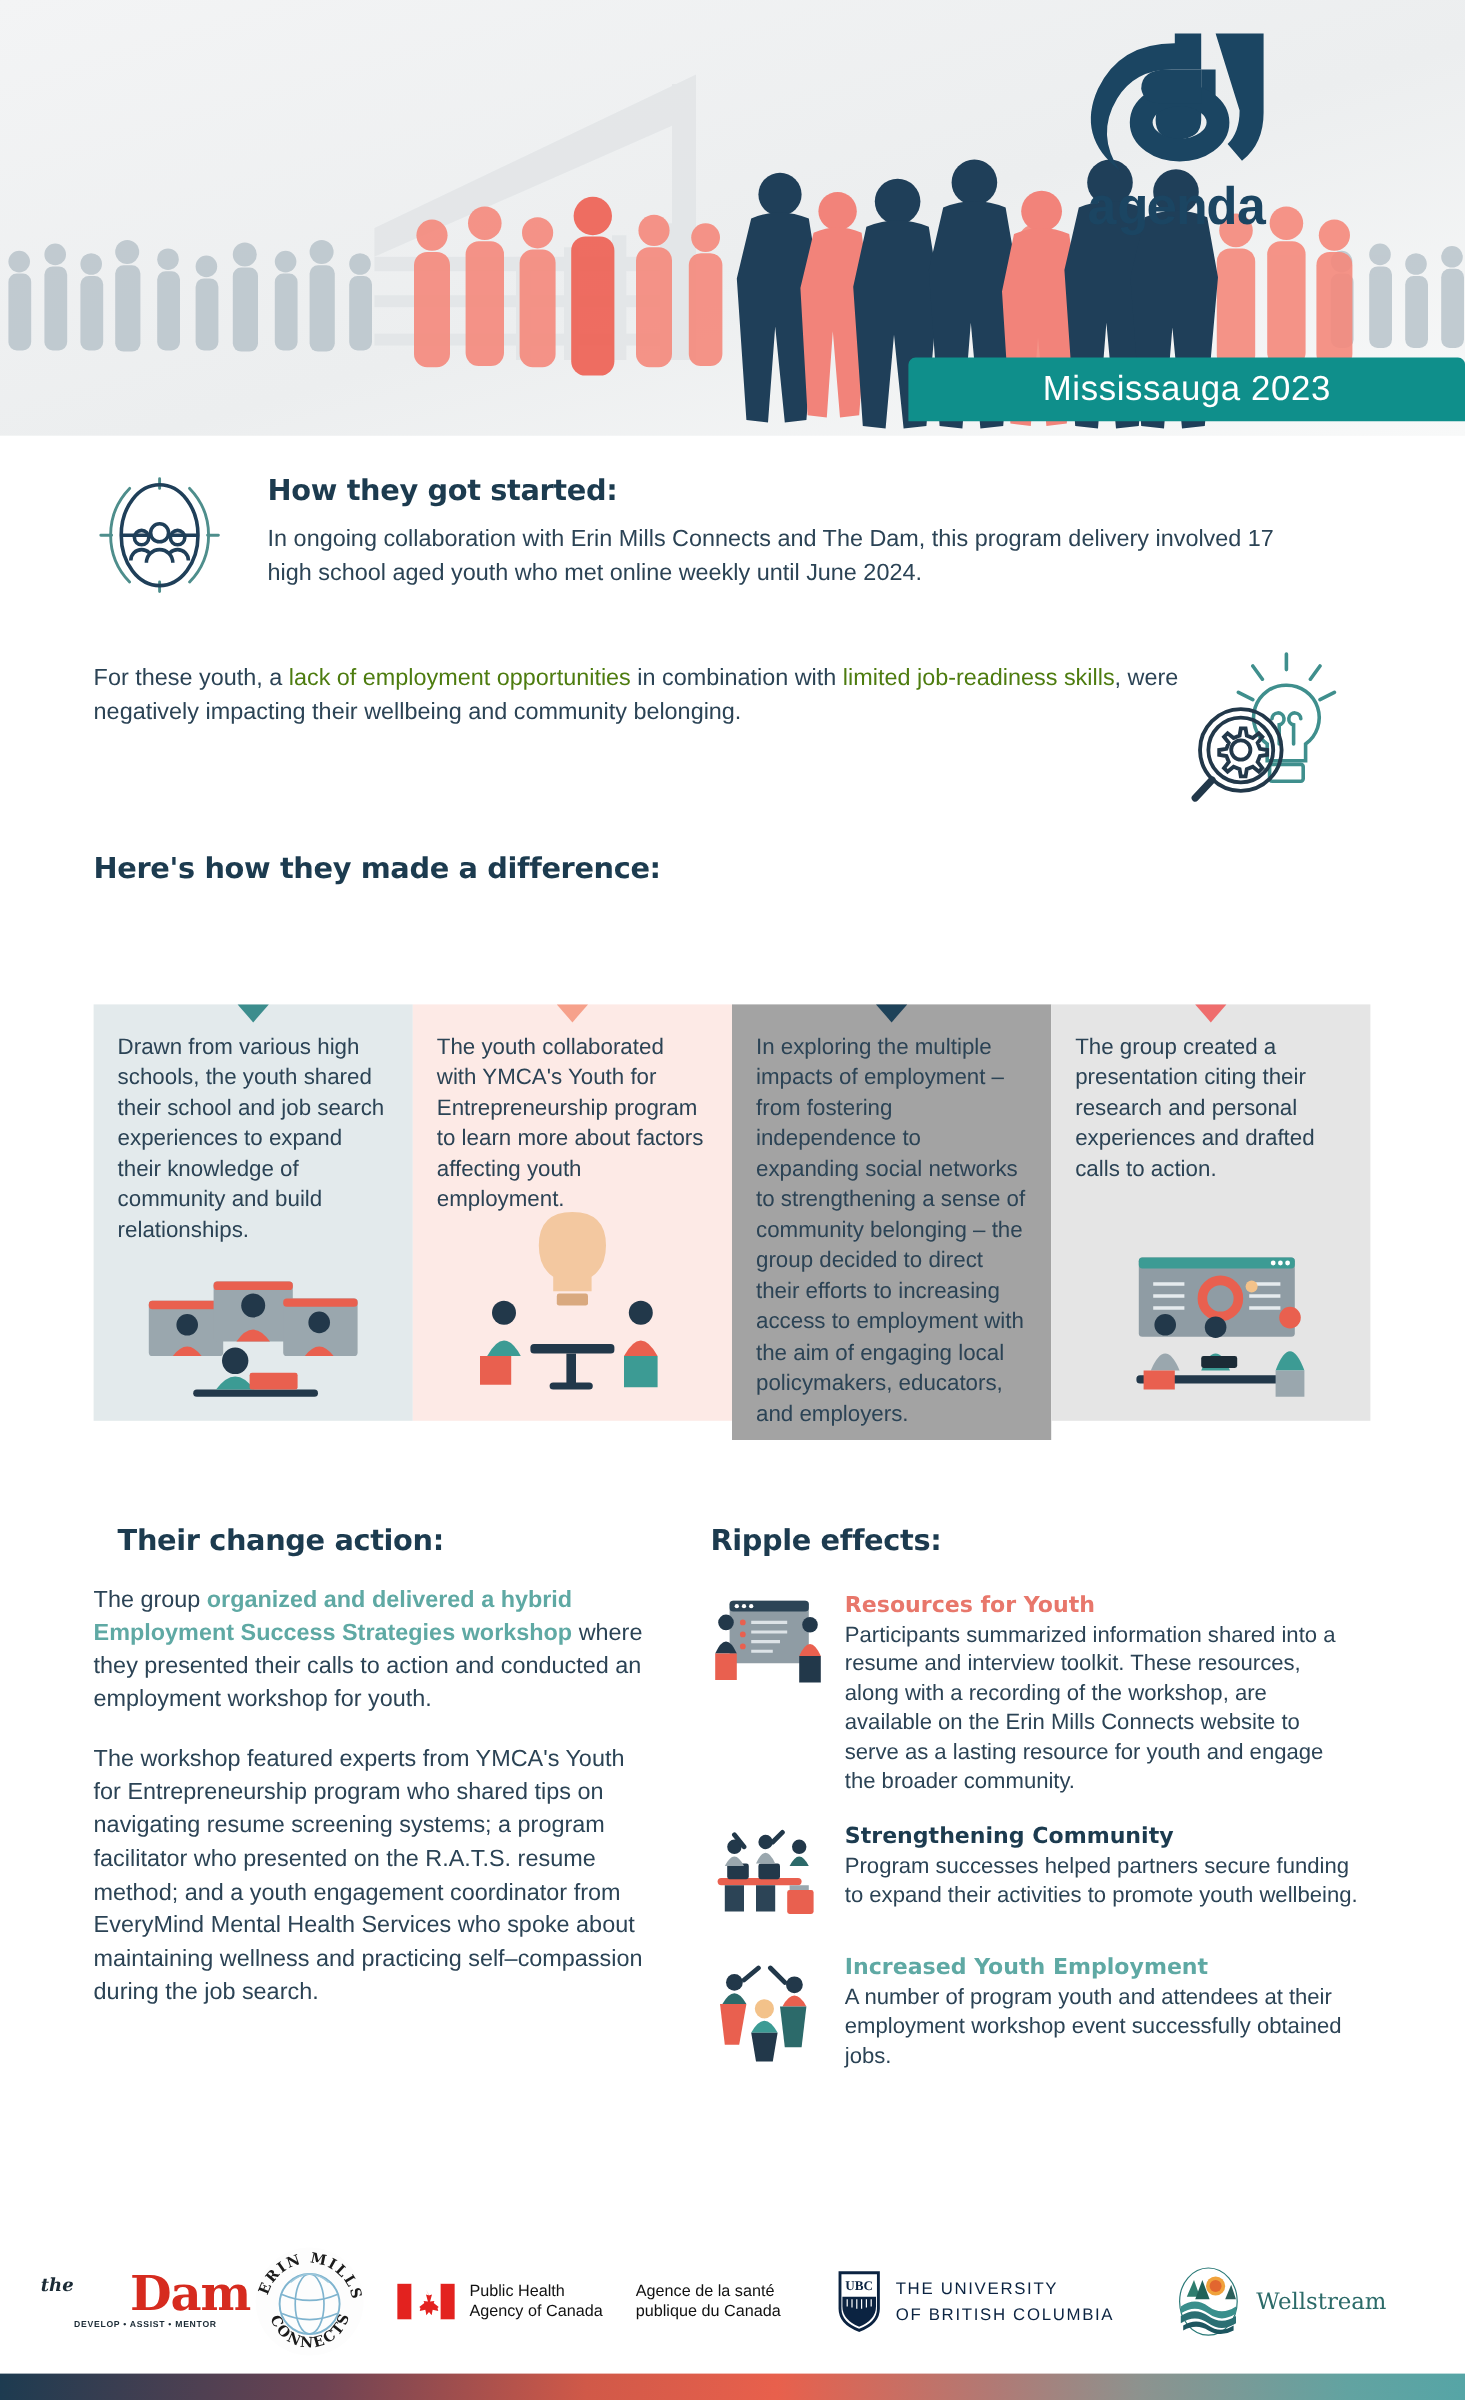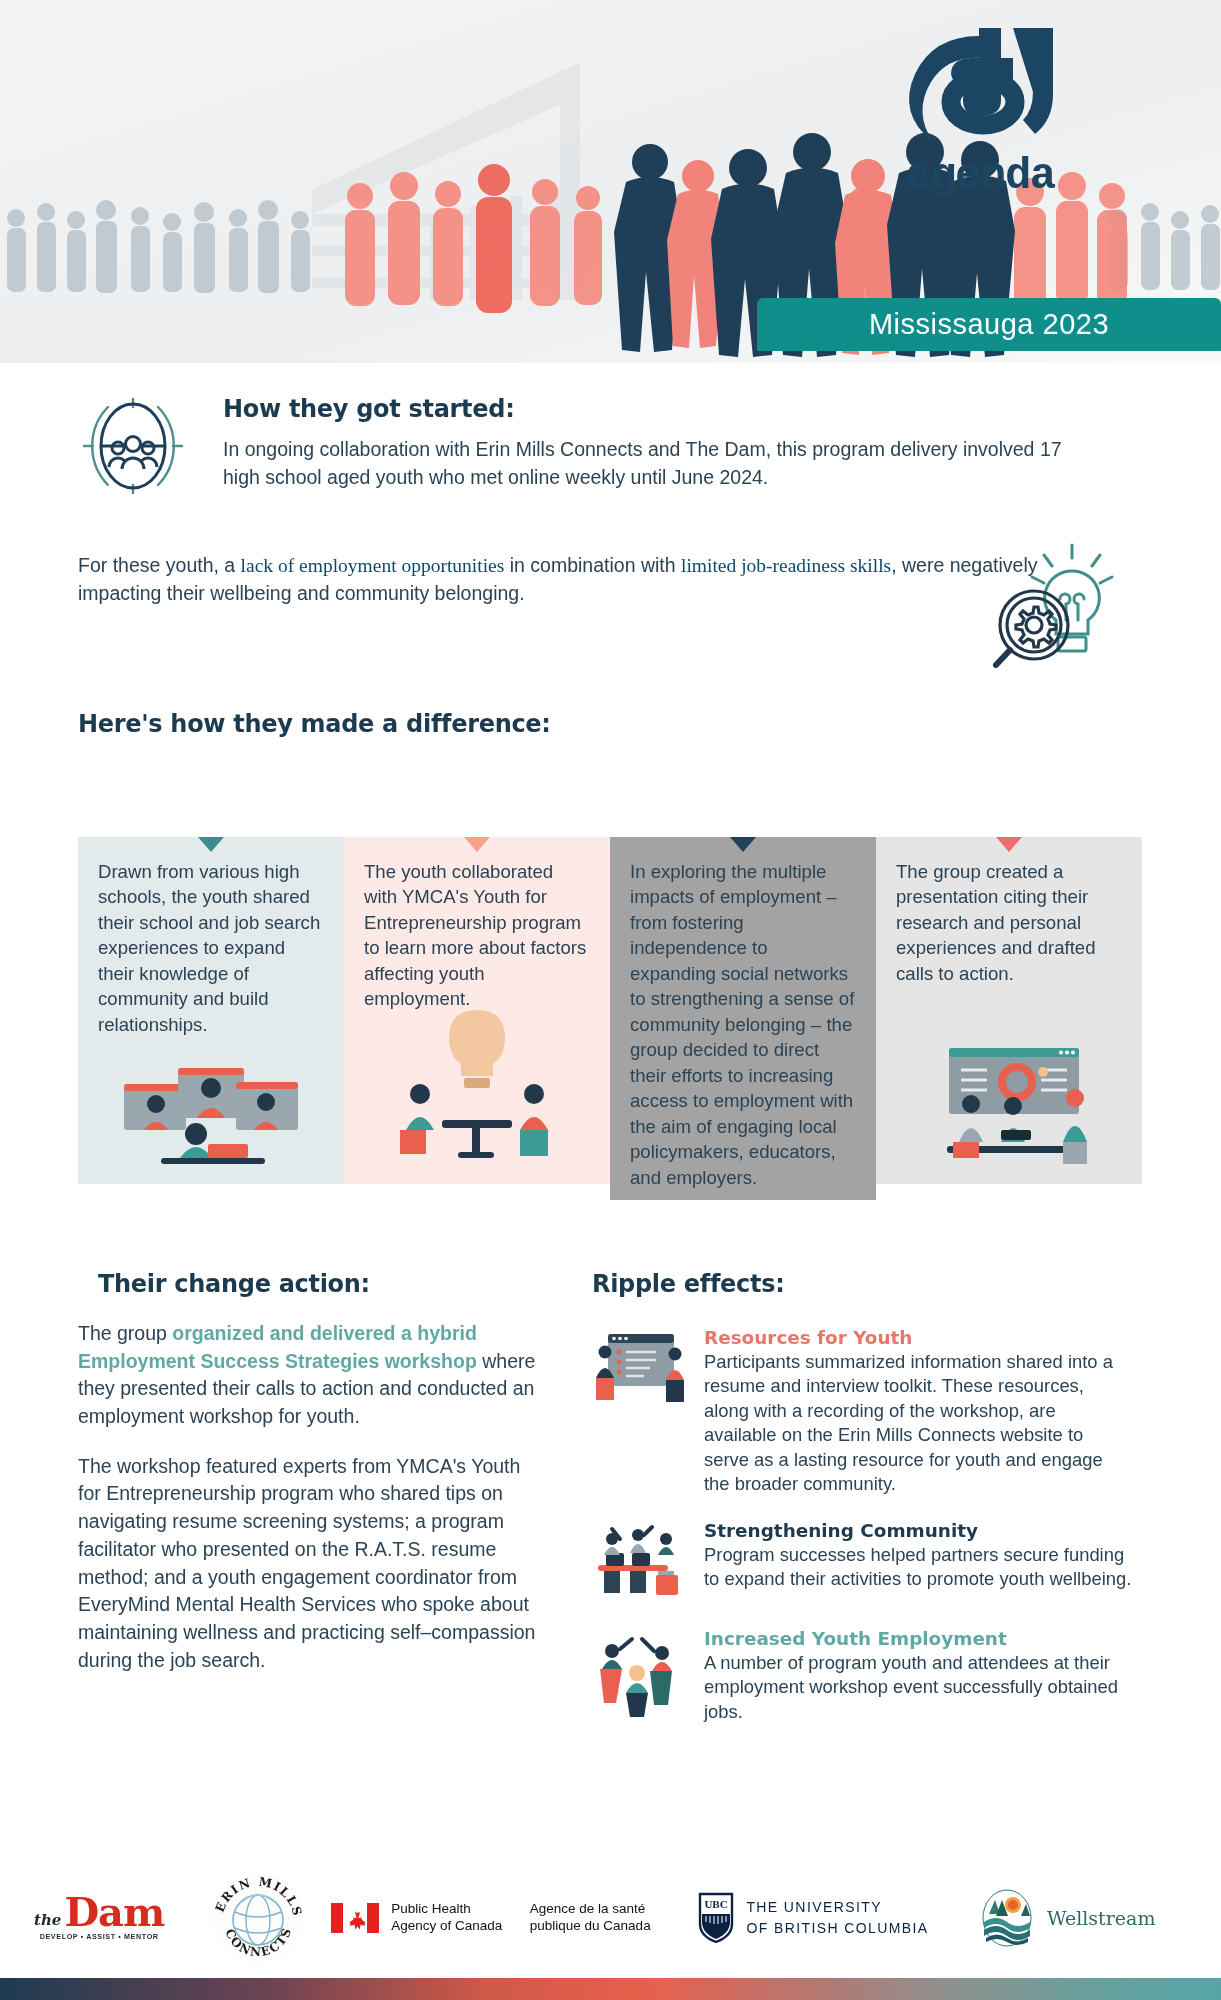--- a/index.html
+++ b/index.html
@@ -71,21 +71,21 @@
     font-weight: bold;
     font-size: 24px;
     color: #1c3b4f;
     letter-spacing: -0.3px;
   }
   .body-text {
     font-size: 19.5px;
     line-height: 1.42;
     color: #2b4355;
   }
-  .accent-teal { color: #0c4a6e; font-weight: normal; font-family: Liberation Serif, serif; }
+  .accent-teal { color: #4d7c0f; font-weight: normal; }
   .accent-teal-b { color: #5fa9a4; font-weight: bold; }
 
   
   .started {
     position: absolute;
     left: 0; top: 385px;
     width: 1221px;
     display: flex;
     padding-left: 78px;
   }
@@ -540,21 +540,21 @@
       <div class="ripple-h" style="color:#5fa9a4;">Increased Youth Employment</div>
       <div class="ripple-b">A number of program youth and attendees at their employment workshop event successfully obtained jobs.</div>
     </div>
   </div>
 </div>
 
 <div class="footer">
 
   <div class="fl" style="width:150px;">
     <div style="text-align:center;">
-      <div style="display:flex;align-items:flex-end;justify-content:center;">
+      <div style="display:flex;align-items:flex-start;justify-content:center;gap:44px;">
         <span style="font-family:'DejaVu Serif',serif;font-weight:bold;font-style:italic;font-size:15px;color:#1b2b36;">the</span>
         <span style="font-family:'DejaVu Serif',serif;font-weight:bold;font-size:40px;color:#d62b1f;letter-spacing:-1px;line-height:0.85;margin-left:3px;">Dam</span>
       </div>
       <div style="font-size:7.2px;font-weight:bold;letter-spacing:0.6px;color:#1b2b36;margin-top:3px;">DEVELOP • ASSIST • MENTOR</div>
     </div>
   </div>
 
   <div class="fl" style="width:110px;justify-content:center;">
     <svg width="92" height="92" viewBox="0 0 92 92">
       <circle cx="46" cy="46" r="45" fill="#fdfdfd"></circle>

